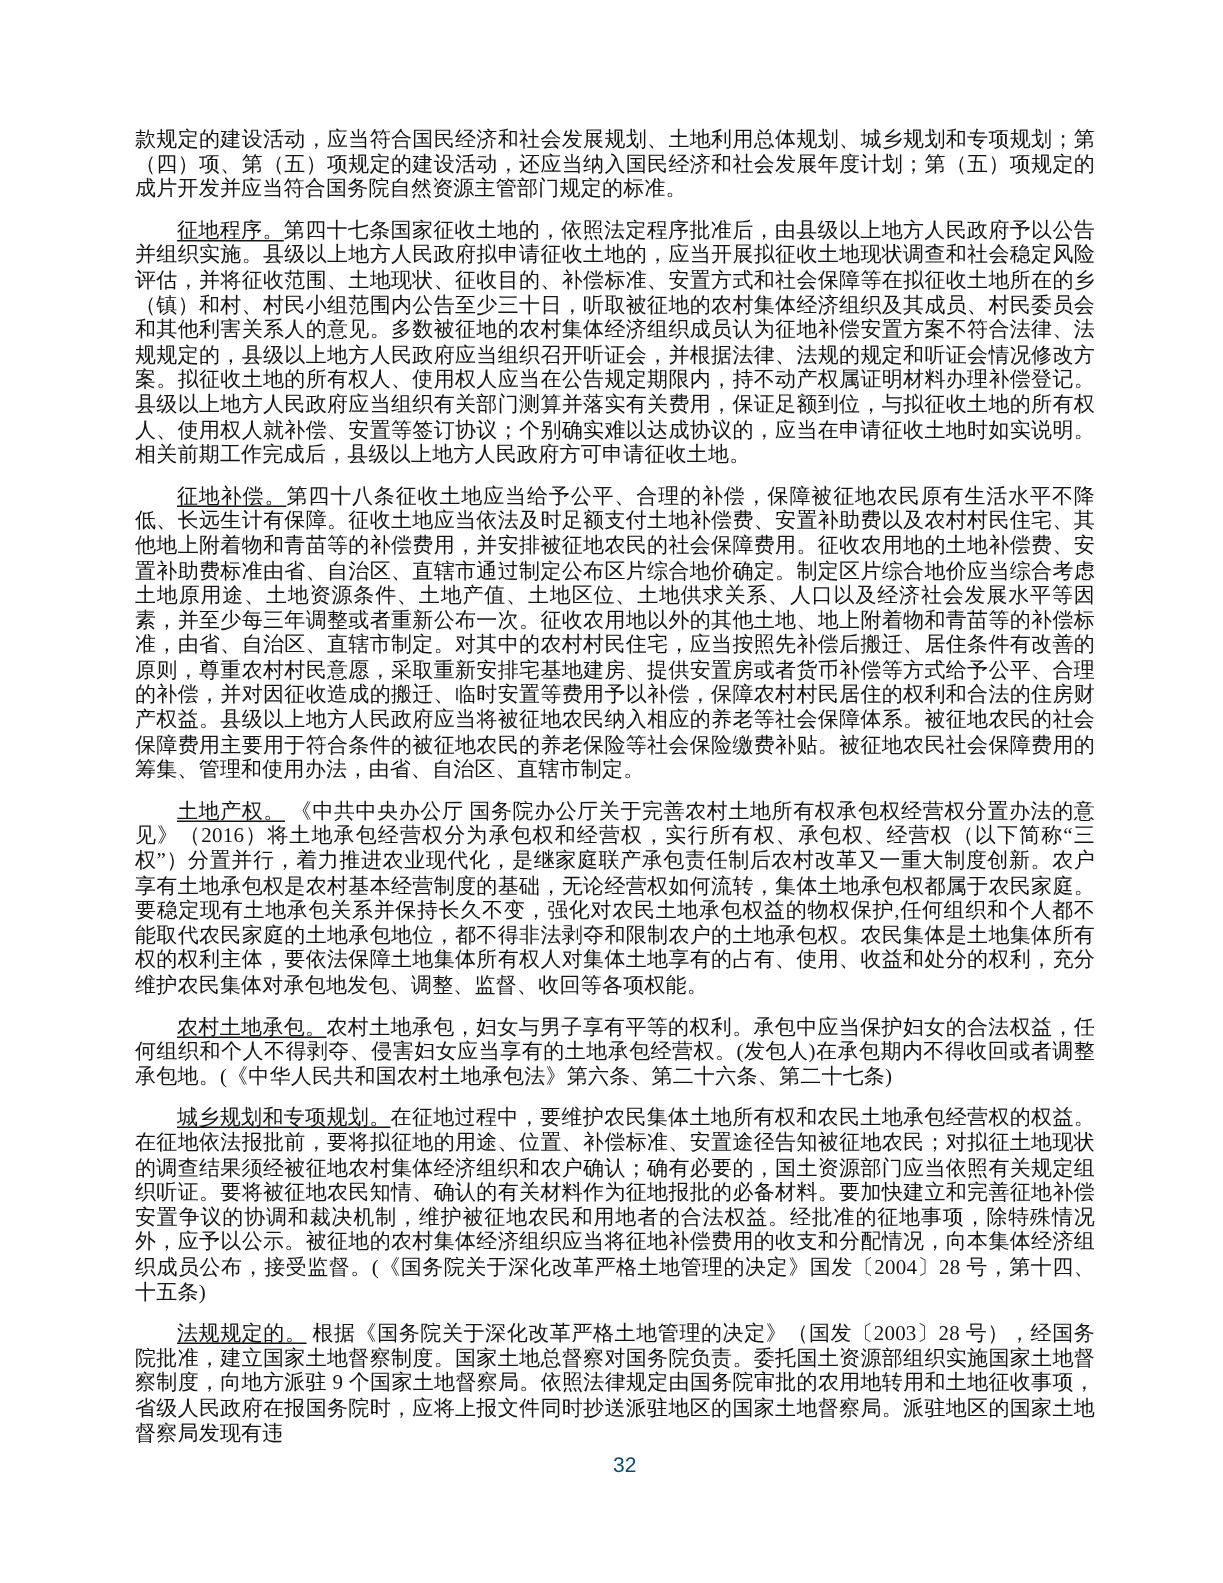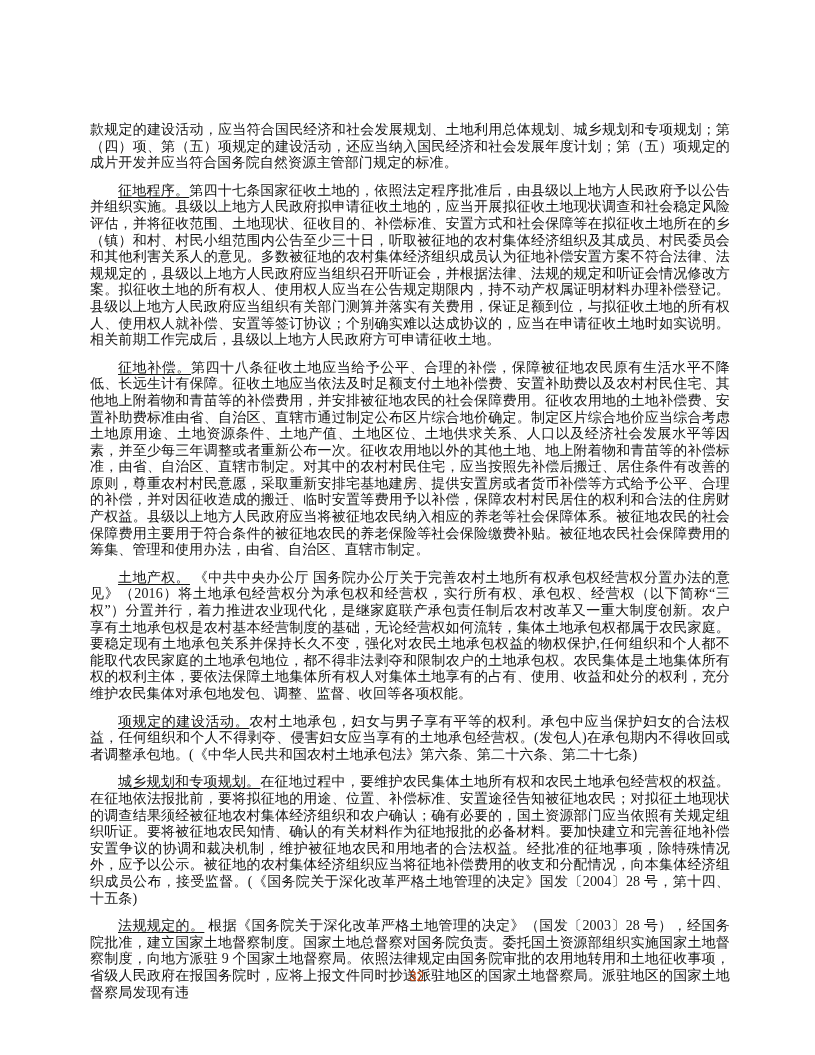--- a/index.html
+++ b/index.html
@@ -14,21 +14,20 @@
     background: #ffffff;
     font-family: "Liberation Serif", "DejaVu Serif", serif;
     color: #141414;
     overflow: hidden;
   }
   .content {
     position: absolute;
     left: 90px;
     top: 86px;
     width: 640px;
-    margin-top: 36px;
   }
   .para {
     font-size: 14px;
     line-height: 16.6px;
     text-align: justify;
     text-justify: inter-ideograph;
     text-indent: 2em;
     margin: 0 0 11px 0;
     letter-spacing: 0.15px;
     word-break: break-all;
@@ -41,39 +40,39 @@
     text-underline-offset: 2px;
   }
   .page-number {
     position: absolute;
     left: 0;
     right: 0;
     top: 968px;
     text-align: center;
     font-family: "Liberation Sans", "DejaVu Sans", sans-serif;
     font-size: 14px;
-    color: #c2410c;
+    color: #0c4a6e;
     margin-left: 18px;
   }
 </style>
 </head>
 <body>
 
 <div class="page">
   <div class="content">
 
     <p class="para continuation"><span>款规定的建设活动，应当符合国民经济和社会发展规划、土地利用总体规划、城乡规划和专项规划；第（四）项、第（五）项规定的建设活动，还应当纳入国民经济和社会发展年度计划；第（五）项规定的成片开发并应当符合国务院自然资源主管部门规定的标准。</span></p>
 
     <p class="para"><span class="run-in-heading">征地程序。</span><span>第四十七条国家征收土地的，依照法定程序批准后，由县级以上地方人民政府予以公告并组织实施。县级以上地方人民政府拟申请征收土地的，应当开展拟征收土地现状调查和社会稳定风险评估，并将征收范围、土地现状、征收目的、补偿标准、安置方式和社会保障等在拟征收土地所在的乡（镇）和村、村民小组范围内公告至少三十日，听取被征地的农村集体经济组织及其成员、村民委员会和其他利害关系人的意见。多数被征地的农村集体经济组织成员认为征地补偿安置方案不符合法律、法规规定的，县级以上地方人民政府应当组织召开听证会，并根据法律、法规的规定和听证会情况修改方案。拟征收土地的所有权人、使用权人应当在公告规定期限内，持不动产权属证明材料办理补偿登记。县级以上地方人民政府应当组织有关部门测算并落实有关费用，保证足额到位，与拟征收土地的所有权人、使用权人就补偿、安置等签订协议；个别确实难以达成协议的，应当在申请征收土地时如实说明。相关前期工作完成后，县级以上地方人民政府方可申请征收土地。</span></p>
 
     <p class="para"><span class="run-in-heading">征地补偿。</span><span>第四十八条征收土地应当给予公平、合理的补偿，保障被征地农民原有生活水平不降低、长远生计有保障。征收土地应当依法及时足额支付土地补偿费、安置补助费以及农村村民住宅、其他地上附着物和青苗等的补偿费用，并安排被征地农民的社会保障费用。征收农用地的土地补偿费、安置补助费标准由省、自治区、直辖市通过制定公布区片综合地价确定。制定区片综合地价应当综合考虑土地原用途、土地资源条件、土地产值、土地区位、土地供求关系、人口以及经济社会发展水平等因素，并至少每三年调整或者重新公布一次。征收农用地以外的其他土地、地上附着物和青苗等的补偿标准，由省、自治区、直辖市制定。对其中的农村村民住宅，应当按照先补偿后搬迁、居住条件有改善的原则，尊重农村村民意愿，采取重新安排宅基地建房、提供安置房或者货币补偿等方式给予公平、合理的补偿，并对因征收造成的搬迁、临时安置等费用予以补偿，保障农村村民居住的权利和合法的住房财产权益。县级以上地方人民政府应当将被征地农民纳入相应的养老等社会保障体系。被征地农民的社会保障费用主要用于符合条件的被征地农民的养老保险等社会保险缴费补贴。被征地农民社会保障费用的筹集、管理和使用办法，由省、自治区、直辖市制定。</span></p>
 
     <p class="para"><span class="run-in-heading">土地产权。</span><span> 《中共中央办公厅 国务院办公厅关于完善农村土地所有权承包权经营权分置办法的意见》（2016）将土地承包经营权分为承包权和经营权，实行所有权、承包权、经营权（以下简称“三权”）分置并行，着力推进农业现代化，是继家庭联产承包责任制后农村改革又一重大制度创新。农户享有土地承包权是农村基本经营制度的基础，无论经营权如何流转，集体土地承包权都属于农民家庭。要稳定现有土地承包关系并保持长久不变，强化对农民土地承包权益的物权保护,任何组织和个人都不能取代农民家庭的土地承包地位，都不得非法剥夺和限制农户的土地承包权。农民集体是土地集体所有权的权利主体，要依法保障土地集体所有权人对集体土地享有的占有、使用、收益和处分的权利，充分维护农民集体对承包地发包、调整、监督、收回等各项权能。</span></p>
 
-    <p class="para"><span class="run-in-heading">项规定的建设活动。</span><span>农村土地承包，妇女与男子享有平等的权利。承包中应当保护妇女的合法权益，任何组织和个人不得剥夺、侵害妇女应当享有的土地承包经营权。(发包人)在承包期内不得收回或者调整承包地。(《中华人民共和国农村土地承包法》第六条、第二十六条、第二十七条)</span></p>
+    <p class="para"><span class="run-in-heading">农村土地承包。</span><span>农村土地承包，妇女与男子享有平等的权利。承包中应当保护妇女的合法权益，任何组织和个人不得剥夺、侵害妇女应当享有的土地承包经营权。(发包人)在承包期内不得收回或者调整承包地。(《中华人民共和国农村土地承包法》第六条、第二十六条、第二十七条)</span></p>
 
     <p class="para"><span class="run-in-heading">城乡规划和专项规划。</span><span>在征地过程中，要维护农民集体土地所有权和农民土地承包经营权的权益。在征地依法报批前，要将拟征地的用途、位置、补偿标准、安置途径告知被征地农民；对拟征土地现状的调查结果须经被征地农村集体经济组织和农户确认；确有必要的，国土资源部门应当依照有关规定组织听证。要将被征地农民知情、确认的有关材料作为征地报批的必备材料。要加快建立和完善征地补偿安置争议的协调和裁决机制，维护被征地农民和用地者的合法权益。经批准的征地事项，除特殊情况外，应予以公示。被征地的农村集体经济组织应当将征地补偿费用的收支和分配情况，向本集体经济组织成员公布，接受监督。(《国务院关于深化改革严格土地管理的决定》国发〔2004〕28 号，第十四、十五条)</span></p>
 
     <p class="para"><span class="run-in-heading">法规规定的。</span><span> 根据《国务院关于深化改革严格土地管理的决定》（国发〔2003〕28 号），经国务院批准，建立国家土地督察制度。国家土地总督察对国务院负责。委托国土资源部组织实施国家土地督察制度，向地方派驻 9 个国家土地督察局。依照法律规定由国务院审批的农用地转用和土地征收事项，省级人民政府在报国务院时，应将上报文件同时抄送派驻地区的国家土地督察局。派驻地区的国家土地督察局发现有违</span></p>
 
   </div>
 
   <div class="page-number">32</div>
 </div>
 

